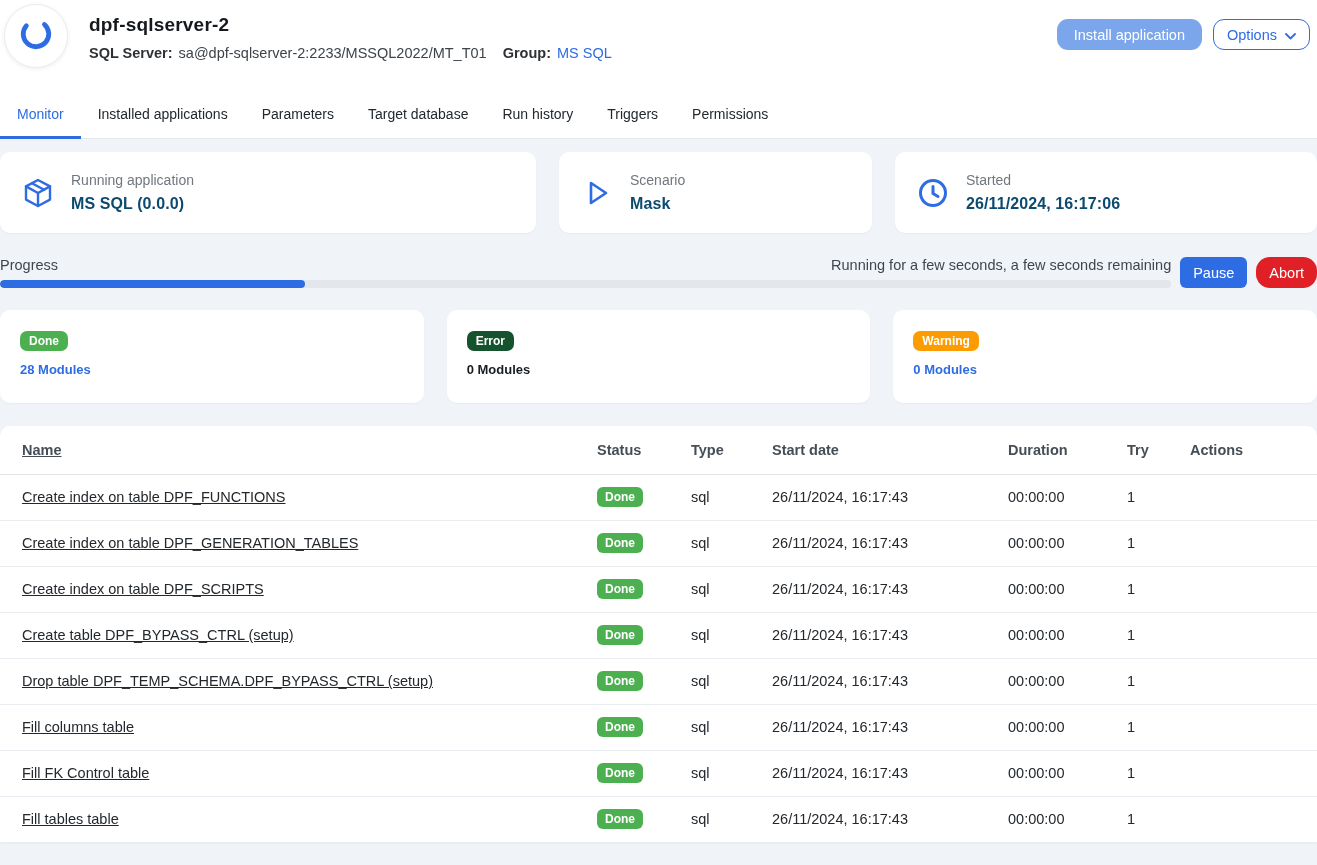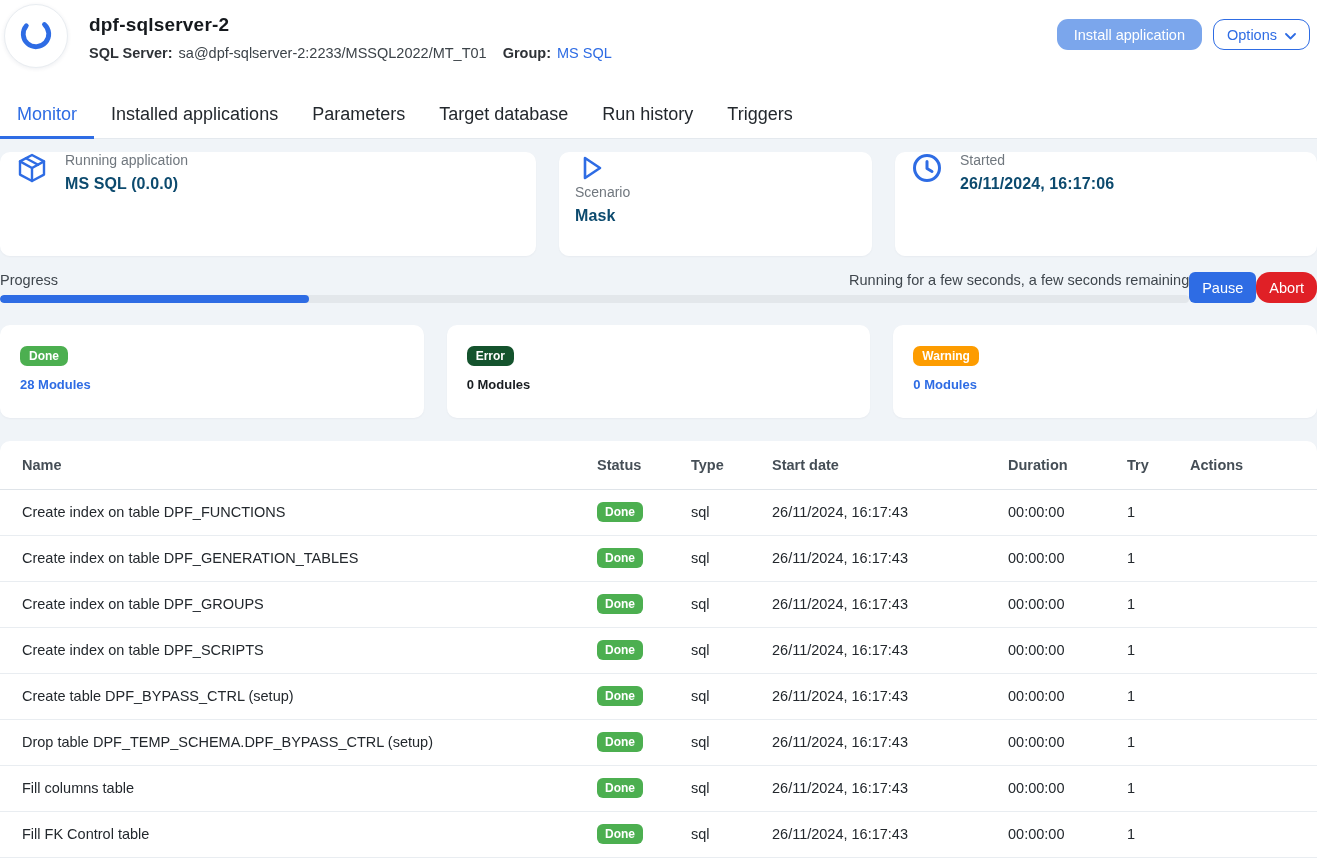--- a/index.html
+++ b/index.html
@@ -26,37 +26,37 @@
   .subtitle .lbl { font-weight:700; color:#2e3237; margin-right:6px; }
   .subtitle .val { color:#3c4349; }
   .subtitle .grp-lbl { font-weight:700; color:#2e3237; margin:0 6px 0 16px; }
   .link { color:#2e6ce4; text-decoration:none; cursor:pointer; }
   .header-actions { margin-left:auto; display:flex; gap:11px; padding-top:15px; padding-right:3px; }
   .btn { font-family:inherit; font-size:14.5px; border-radius:11px; height:31px; cursor:pointer; }
   .btn-install { background:#7ba6ec; color:#fff; border:none; padding:0 17px; }
   .btn-options { background:#fff; color:#2e6ce4; border:1px solid #2e6ce4; padding:0 13px; display:flex; align-items:center; gap:8px; }
   
   .tabbar { display:flex; height:49px; border-bottom:1px solid #e4e9ee; background:#fff; }
-  .tab { position:relative; display:flex; align-items:center; padding:0 17px; font-size:18px; color:#23282d; cursor:pointer; }
+  .tab { position:relative; display:flex; align-items:center; padding:0 17px; font-size:14px; color:#23282d; cursor:pointer; }
   .tab.active { color:#2e6ce4; }
   .tab.active::after { content:""; position:absolute; left:0; right:0; bottom:-1px; height:3px; background:#2e6ce4; }
   
   .content { padding-top:13px; }
   .info-cards { display:flex; gap:23px; }
   .card {
     background:#fff; border-radius:10px;
     box-shadow:0 1px 2px rgba(16,30,54,.04);
   }
-  .info-card { height:104px; display:flex; padding-left:16px; }
+  .info-card { height:81px; display:flex; align-items:center; padding-left:22px; }
   .info-card .icon { width:32px; height:32px; margin-right:17px; flex:0 0 auto; }
-  .ic-w1 { width:536px; } .ic-w2 { width:313px;flex-direction:column; } .ic-w3 { flex:1; }
+  .ic-w1 { width:536px; } .ic-w2 { width:313px; } .ic-w3 { flex:1; }
   .card-label { font-size:14px; color:#70777e; }
   .card-value { font-size:16px; font-weight:700; color:#0c4a6e; margin-top:7px; letter-spacing:.1px; }
   
-  .progress-section { margin-top:16px; display:flex; align-items:flex-end; }
+  .progress-section { margin-top:24px; display:flex; align-items:flex-end; gap:9px; }
   .progress-left { flex:1; }
   .progress-head { display:flex; justify-content:space-between; font-size:14.5px; color:#3f464d; margin-bottom:7px; }
   .progress-track { height:8px; background:#e3e7eb; border-radius:4px; overflow:hidden; }
   .progress-fill { height:100%; background:#2e6ce4; border-radius:4px; }
   .btn-pause { background:#2e6ce4; color:#fff; border:none; border-radius:6px; padding:2px 13px; }
   .btn-abort { background:#e02026; color:#fff; border:none; border-radius:14px; padding:0 13px; }
   
   .module-cards { margin-top:22px; display:flex; gap:23px; }
   .module-card { flex:1; height:93px; padding:21px 0 0 20px; }
   .badge { display:inline-block; font-size:12px; font-weight:700; color:#fff; padding:4px 9px; border-radius:7px; line-height:1; }
@@ -64,21 +64,21 @@
   .badge-error { background:#14532d; }
   .badge-warning { background:#fd9c00; }
   .module-count { margin-top:11px; font-size:13px; font-weight:700; }
   .count-link { color:#2e6ce4; cursor:pointer; }
   .count-plain { color:#191d21; }
   
   .table-card { margin-top:23px; border-radius:10px 10px 0 0; overflow:hidden; }
   table { width:100%; border-collapse:collapse; font-size:14.5px; }
   th { text-align:left; font-weight:700; color:#454e56; height:48px; border-bottom:1px solid #dfe4e9; padding:0; }
   td { height:46px; border-bottom:1px solid #e9edf1; color:#23282d; padding:0; }
-  th:first-child, td:first-child { padding-left:22px; }
+  th:first-child, td:first-child { padding-left:22px;text-decoration:underline; }
   .tbl-badge { background:#4caf50; font-size:12px; font-weight:700; color:#fff; padding:4px 8px; border-radius:6px; line-height:1; display:inline-block; }
 </style>
 </head>
 <body>
 
 <div class="topbar">
   <div class="header-row">
     <div class="avatar">
       <span>
         <svg width="34" height="34" viewBox="0 0 32 32">
@@ -107,20 +107,21 @@
       </button>
     </div>
   </div>
   <div class="tabbar">
     <div class="tab active">Monitor</div>
     <div class="tab">Installed applications</div>
     <div class="tab">Parameters</div>
     <div class="tab">Target database</div>
     <div class="tab">Run history</div>
     <div class="tab">Triggers</div>
+    <div class="tab">Permissions</div>
   </div>
 </div>
 
 <div class="content">
 
   <div class="info-cards">
     <div class="card info-card ic-w1">
       <span class="icon">
         <svg width="32" height="32" viewBox="0 0 32 32" fill="none" stroke="#2e6ce4" stroke-width="2.4" stroke-linejoin="round" stroke-linecap="round">
           <path d="M16 3 L28 9.4 V22.6 L16 29 L4 22.6 V9.4 Z"></path>
@@ -223,29 +224,20 @@
         <tr>
           <td>Create index on table DPF_GENERATION_TABLES</td>
           <td><span class="tbl-badge">Done</span></td>
           <td>sql</td>
           <td>26/11/2024, 16:17:43</td>
           <td>00:00:00</td>
           <td>1</td>
           <td></td>
         </tr>
         <tr>
-          <td>Create index on table DPF_GROUPS</td>
-          <td><span class="tbl-badge">Done</span></td>
-          <td>sql</td>
-          <td>26/11/2024, 16:17:43</td>
-          <td>00:00:00</td>
-          <td>1</td>
-          <td></td>
-        </tr>
-        <tr>
           <td>Create index on table DPF_SCRIPTS</td>
           <td><span class="tbl-badge">Done</span></td>
           <td>sql</td>
           <td>26/11/2024, 16:17:43</td>
           <td>00:00:00</td>
           <td>1</td>
           <td></td>
         </tr>
         <tr>
           <td>Create table DPF_BYPASS_CTRL (setup)</td>

